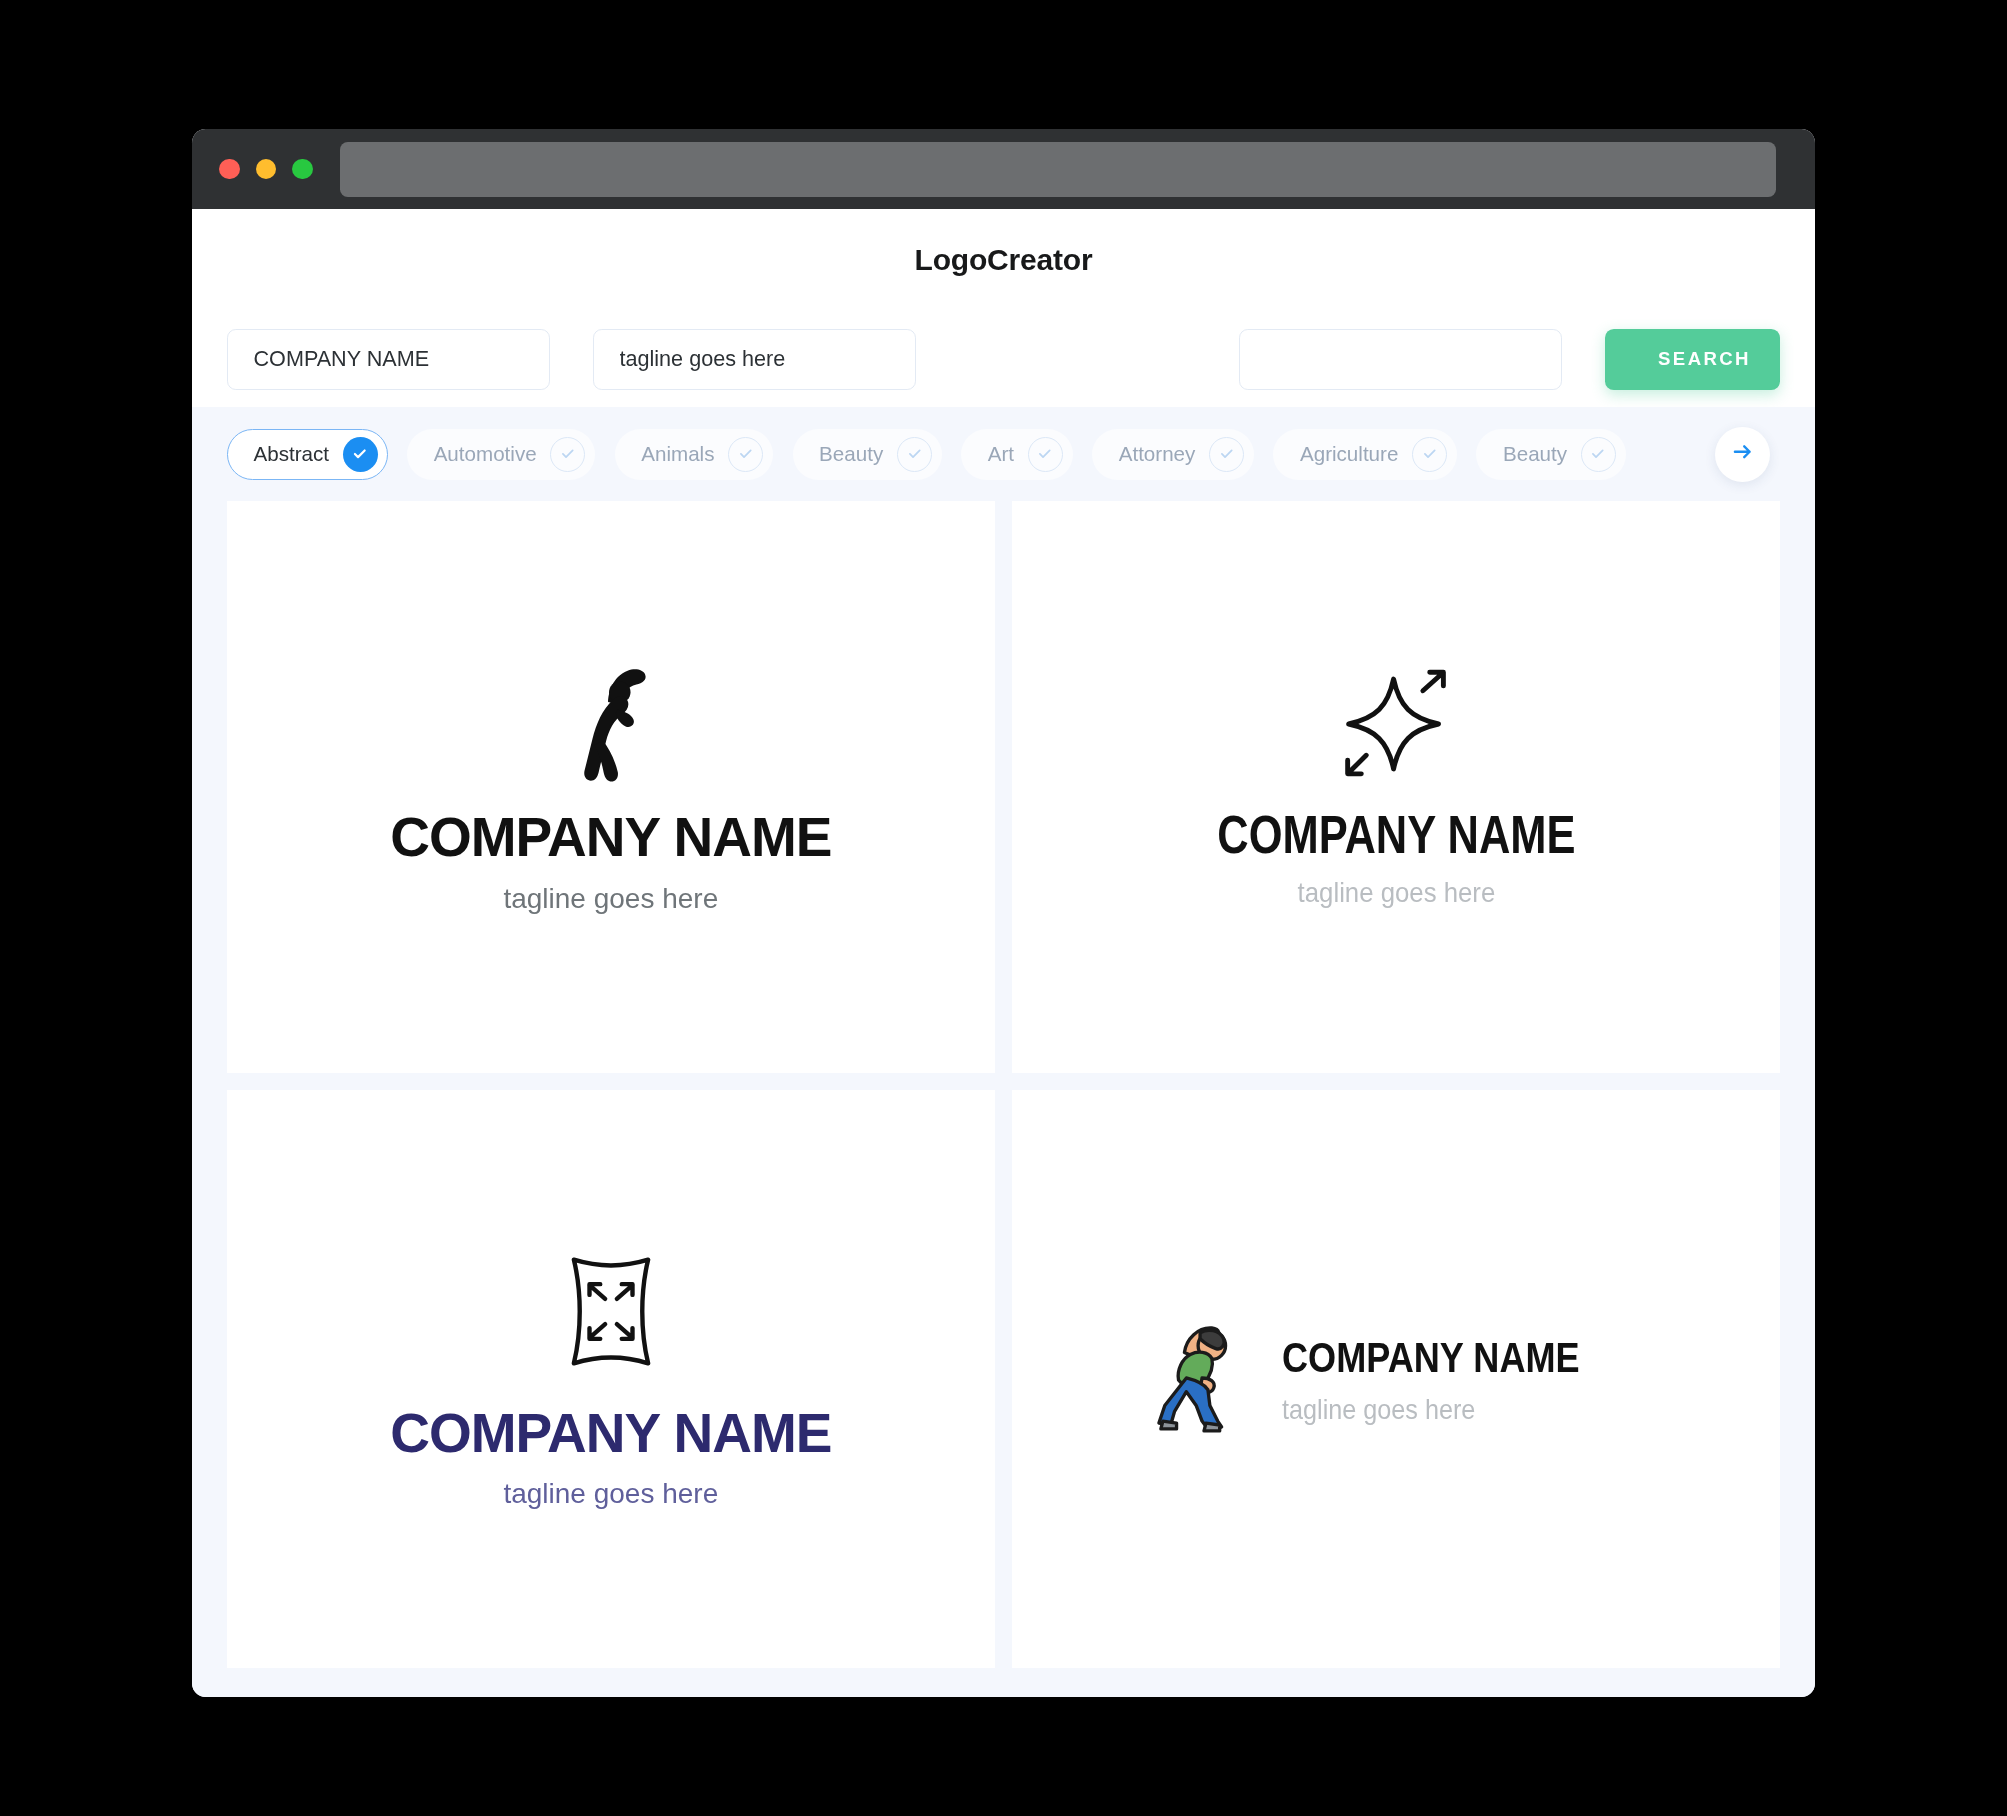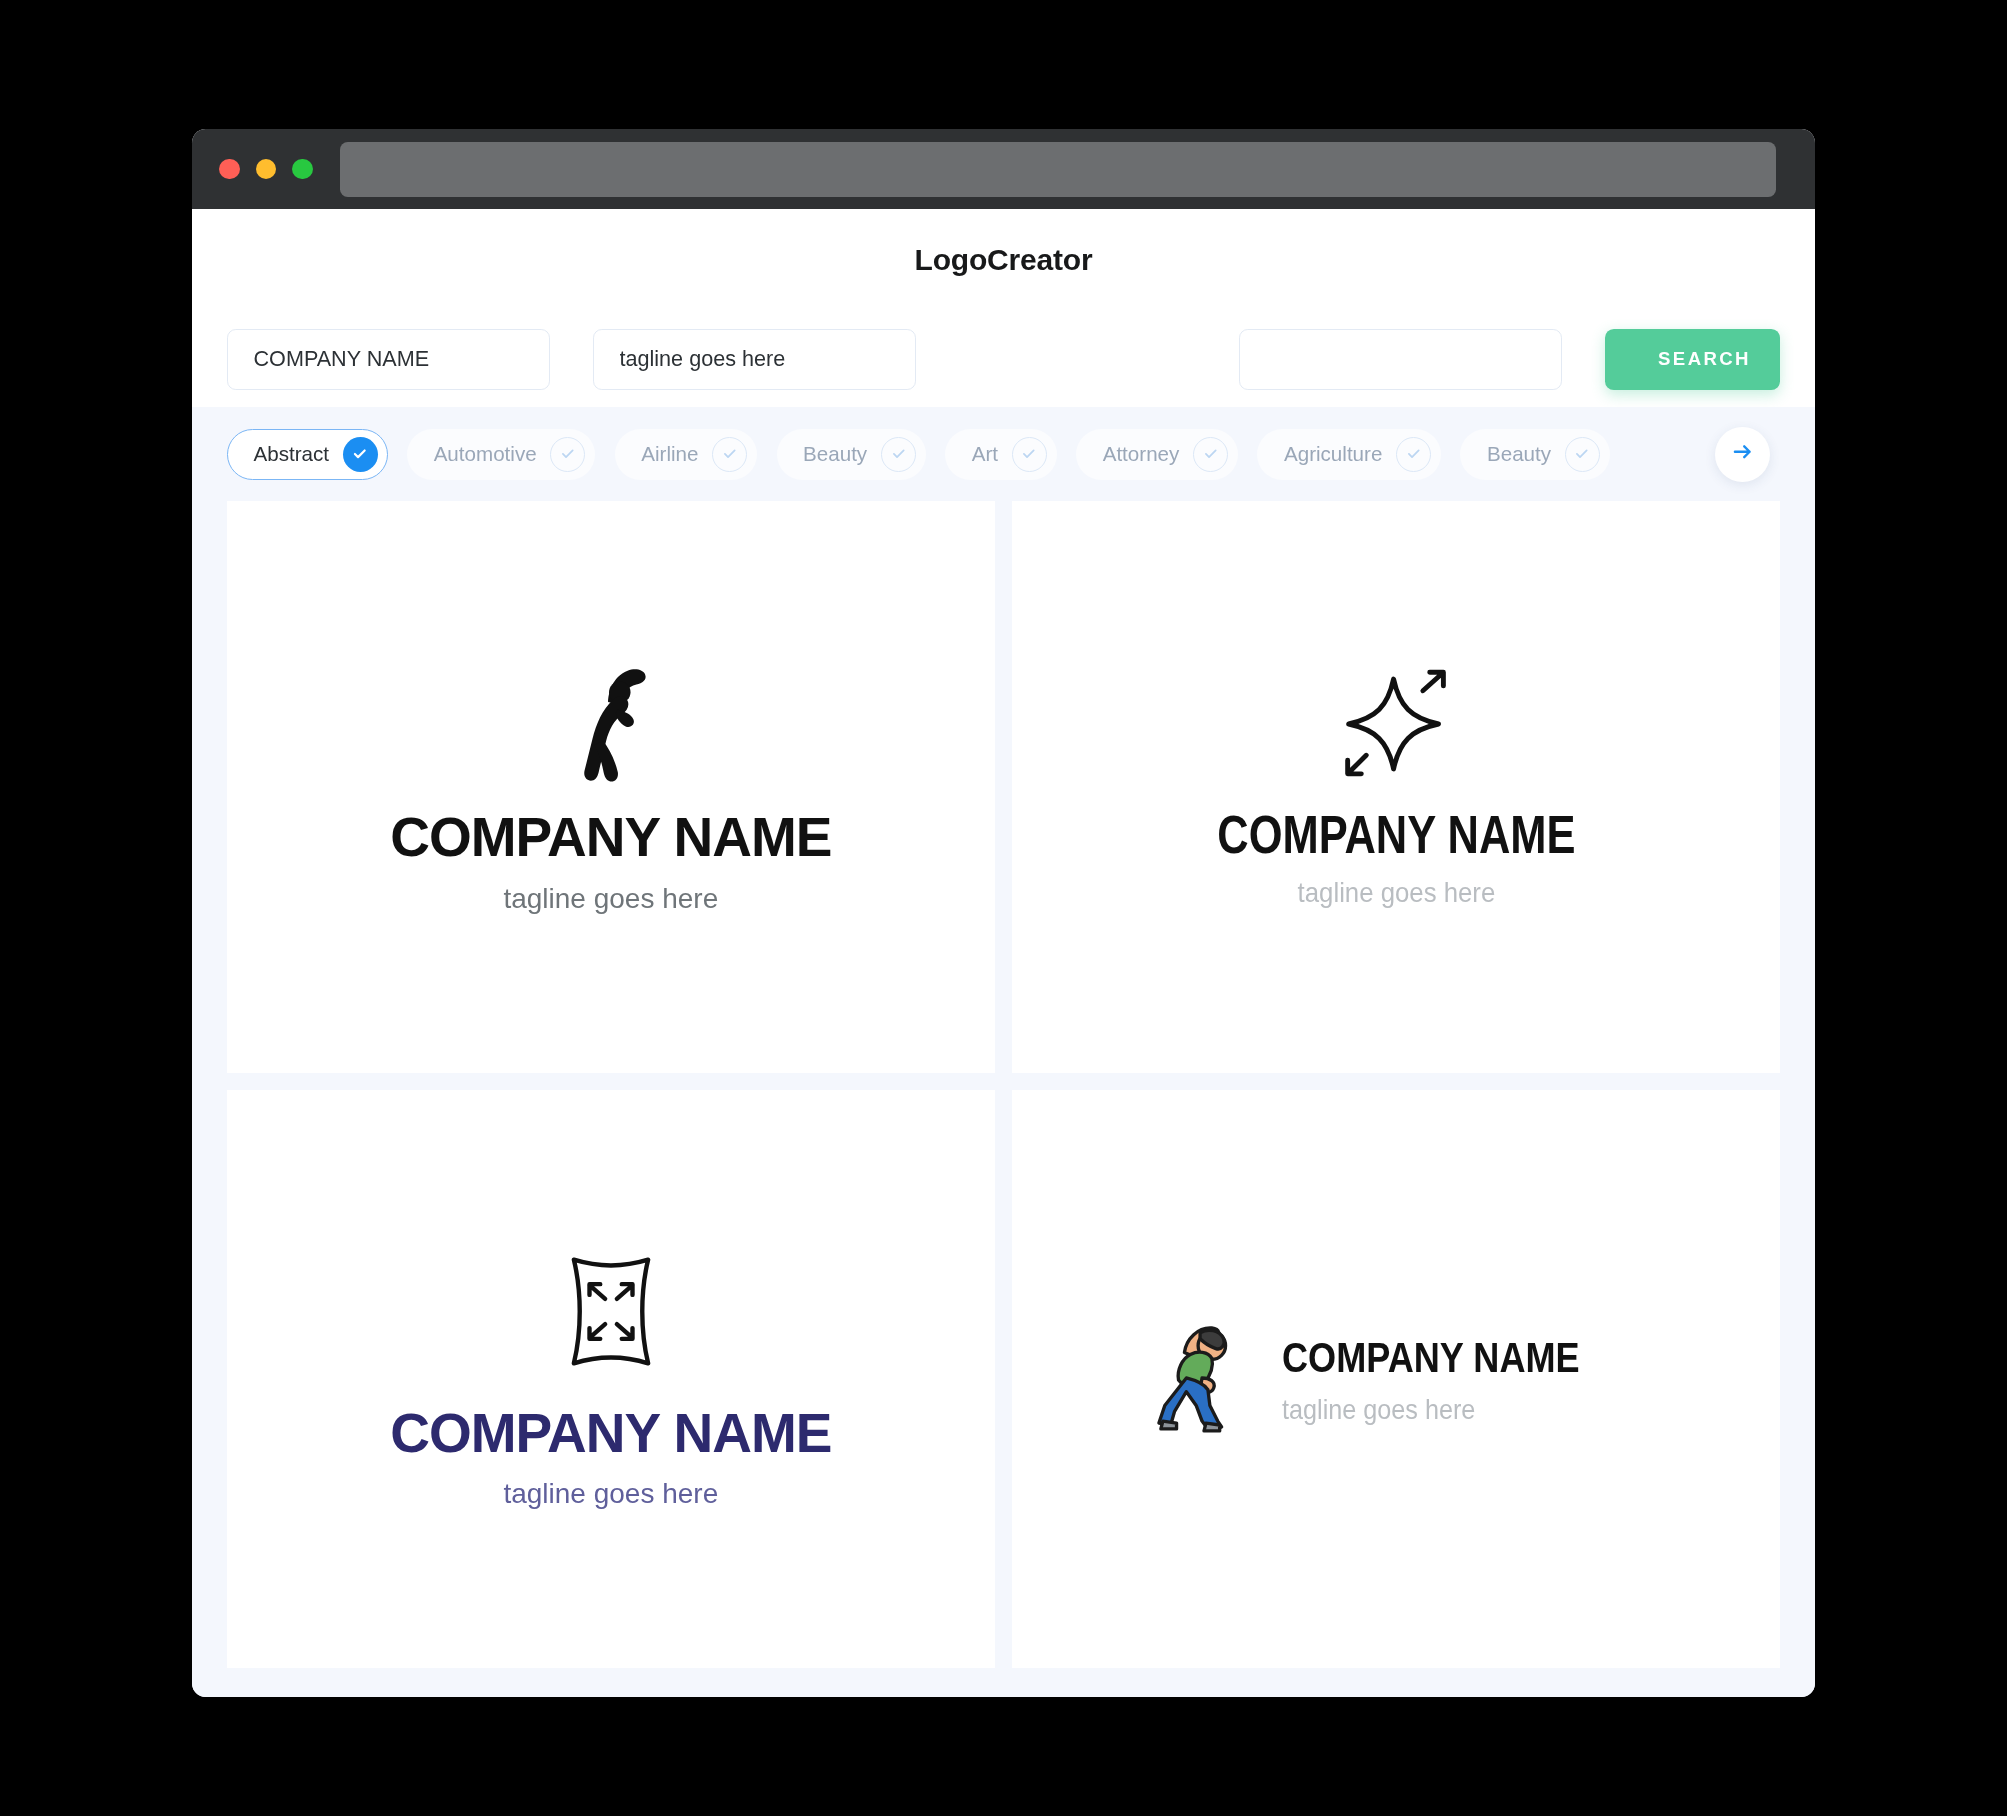--- a/index.html
+++ b/index.html
@@ -272,21 +272,21 @@
     <div class="chip">
       <span class="lbl">Automotive</span>
       <span class="tick off">
         <svg width="17.6" height="17.6" viewBox="0 0 18 18">
             <path d="M4 9.2 L7.2 12.4 L14 5.6" fill="none" stroke-width="1.8" stroke-linecap="round" stroke-linejoin="round"></path>
           </svg>
       </span>
     </div>
 
     <div class="chip">
-      <span class="lbl">Airline</span>
+      <span class="lbl">Animals</span>
       <span class="tick off">
         <svg width="17.6" height="17.6" viewBox="0 0 18 18">
             <path d="M4 9.2 L7.2 12.4 L14 5.6" fill="none" stroke-width="1.8" stroke-linecap="round" stroke-linejoin="round"></path>
           </svg>
       </span>
     </div>
 
     <div class="chip">
       <span class="lbl">Beauty</span>
       <span class="tick off">

